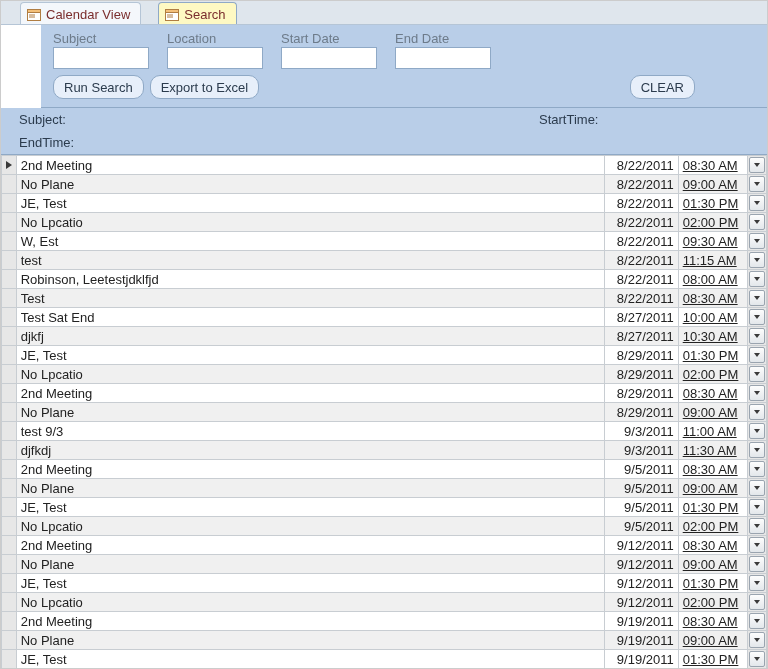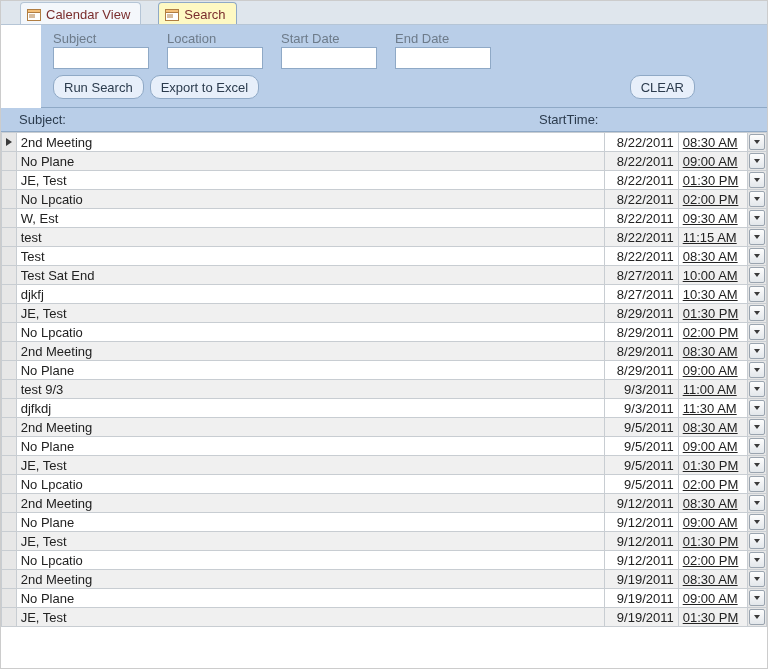--- a/index.html
+++ b/index.html
@@ -204,20 +204,21 @@
     <div class="btn-row">
       <button class="btn">Run Search</button>
       <button class="btn">Export to Excel</button>
       <button class="btn clear">CLEAR</button>
     </div>
   </div>
 
   <div class="detail-header">
     <span>Subject:</span>
     <span>StartTime:</span>
+    <span>EndTime:</span>
   </div>
 
   <div class="grid-wrap">
     <table class="grid">
       <tbody id="grid-body">
           <tr>
             <td class="col-selector"><span class="row-marker"><svg width="8" height="10" viewBox="0 0 8 10">
                   <polygon points="1,1 7,5 1,9" fill="#3a3a3a"></polygon>
                 </svg></span></td>
             <td class="col-subject">2nd Meeting</td>
@@ -279,20 +280,31 @@
             <td class="col-date">8/22/2011</td>
             <td class="col-time">11:15 AM</td>
             <td class="col-dd"><span class="dd-btn">
                 <svg width="8" height="8" viewBox="0 0 8 8">
                   <polygon points="1,2 7,2 4,6" fill="#3a3a3a"></polygon>
                 </svg>
               </span></td>
           </tr>
           <tr>
             <td class="col-selector"></td>
+            <td class="col-subject">Robinson, Leetestjdklfjd</td>
+            <td class="col-date">8/22/2011</td>
+            <td class="col-time">08:00 AM</td>
+            <td class="col-dd"><span class="dd-btn">
+                <svg width="8" height="8" viewBox="0 0 8 8">
+                  <polygon points="1,2 7,2 4,6" fill="#3a3a3a"></polygon>
+                </svg>
+              </span></td>
+          </tr>
+          <tr>
+            <td class="col-selector"></td>
             <td class="col-subject">Test</td>
             <td class="col-date">8/22/2011</td>
             <td class="col-time">08:30 AM</td>
             <td class="col-dd"><span class="dd-btn">
                 <svg width="8" height="8" viewBox="0 0 8 8">
                   <polygon points="1,2 7,2 4,6" fill="#3a3a3a"></polygon>
                 </svg>
               </span></td>
           </tr>
           <tr>

